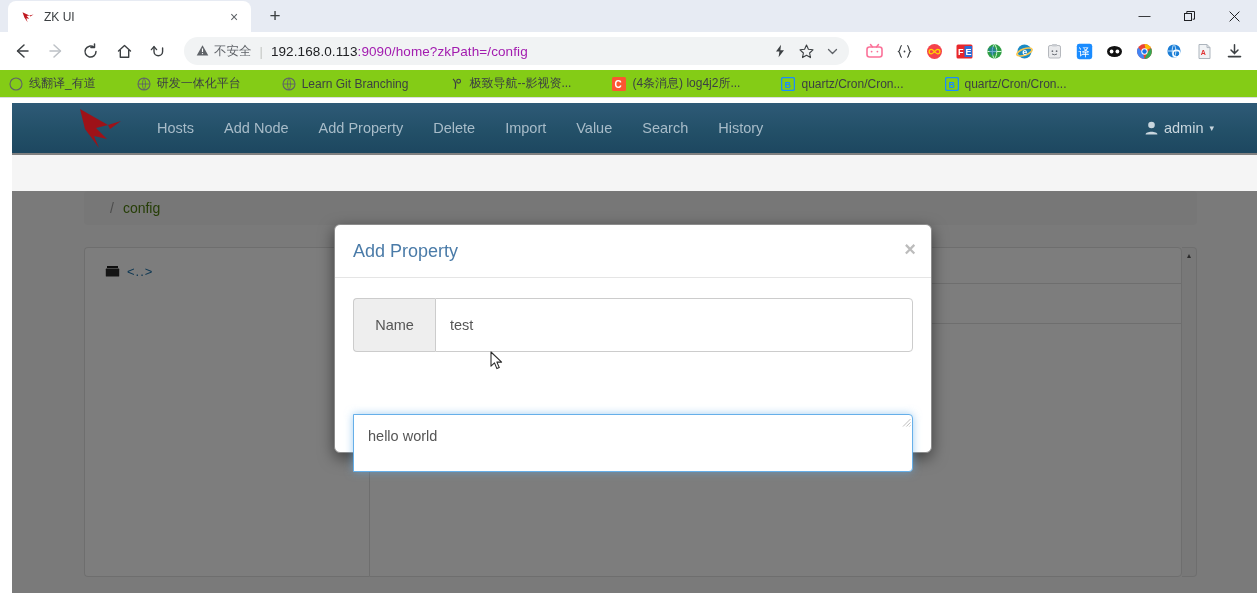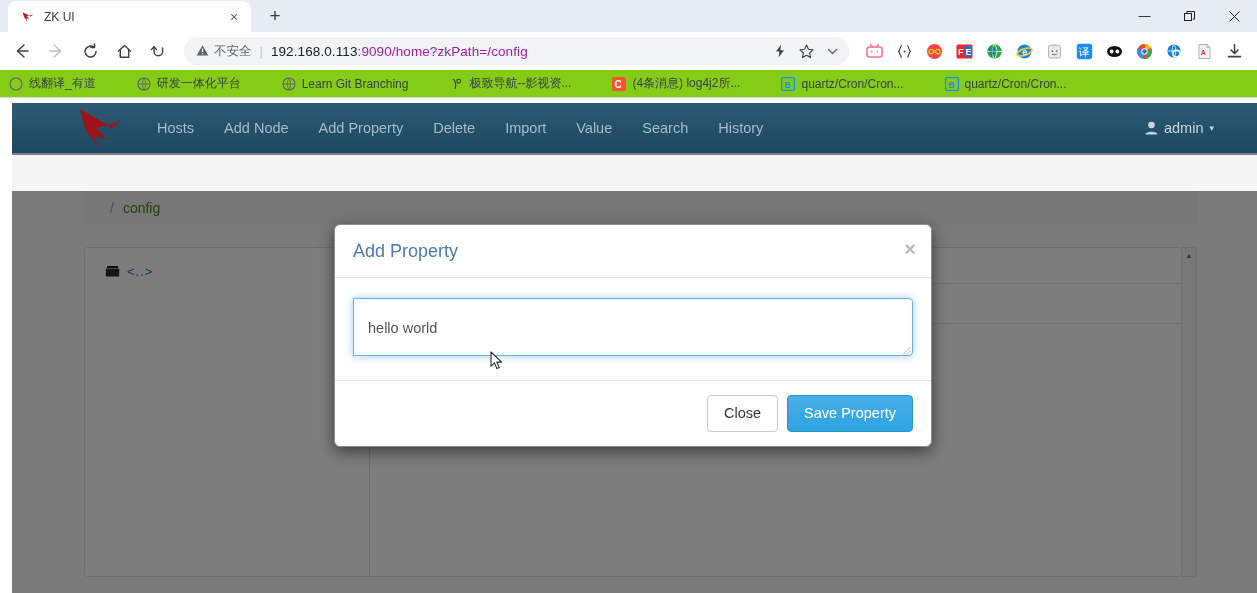--- a/index.html
+++ b/index.html
@@ -189,24 +189,25 @@
   }
   .ig-field {
     flex: 1; border: 1px solid #ccc; border-radius: 0 4px 4px 0;
     background: #fff; font-size: 14.5px; color: #555;
     padding: 0 14px; outline: none; font-family: inherit;
   }
   .inputgroup.name { height: 54px; }
   .inputgroup.name .ig-field { height: 54px; }
   .inputgroup.value { height: 58px; margin-bottom: 6px; }
   .inputgroup.value .ig-field {
-    height: 58px; padding-top: 21px; resize: none;
+    height: 58px; padding-top: 13px; resize: none;
     border-color: #66afe9;
     box-shadow: 0 0 8px rgba(102,175,233,.6);
     position: relative;
+    margin-top: 44px;
   }
   .ta-wrap { flex: 1; position: relative; display: flex; }
   .ta-grip {
     position: absolute; right: 2px; bottom: 1px;
     width: 9px; height: 9px; pointer-events: none;
   }
 
   .modal-foot {
     border-top: 1px solid #e5e5e5; padding: 14px 18px;
     display: flex; justify-content: flex-end; align-items: center;
@@ -548,35 +549,35 @@
 
       <div class="backdrop"></div>
 
       <div class="modal">
         <div class="modal-head">
           <div class="modal-title">Add Property</div>
           <div class="modal-x">×</div>
         </div>
         <div class="modal-body">
 
+          <div class="inputgroup name">
+            <div class="ig-addon">Name</div>
+            <input class="ig-field" type="text" value="test" style="">
+          </div>
 
           <div class="inputgroup value">
             <div class="ta-wrap">
               <textarea class="ig-field" style="">hello world</textarea>
               <svg class="ta-grip" viewBox="0 0 9 9">
                 <path d="M8.5 1 L1 8.5 M8.5 4.4 L4.4 8.5 M8.5 7.4 L7.4 8.5" stroke="#b5b5b5" stroke-width="0.9" fill="none"></path>
               </svg>
             </div>
           </div>
 
         </div>
-        <div class="modal-foot">
-          <button class="btn btn-default">Close</button>
-          <button class="btn btn-primary">Save Property</button>
-        </div>
       </div>
 
       <div class="cursor">
         <svg width="14" height="20" viewBox="0 0 14 20">
           <path d="M1 1 L1 15.2 L4.5 11.9 L6.9 17.6 L9.3 16.6 L6.9 11.1 L11.6 11.1 Z" fill="#ffffff" stroke="#2b2b2b" stroke-width="1.1" stroke-linejoin="round"></path>
         </svg>
       </div>
 
     </div>
   </div>

